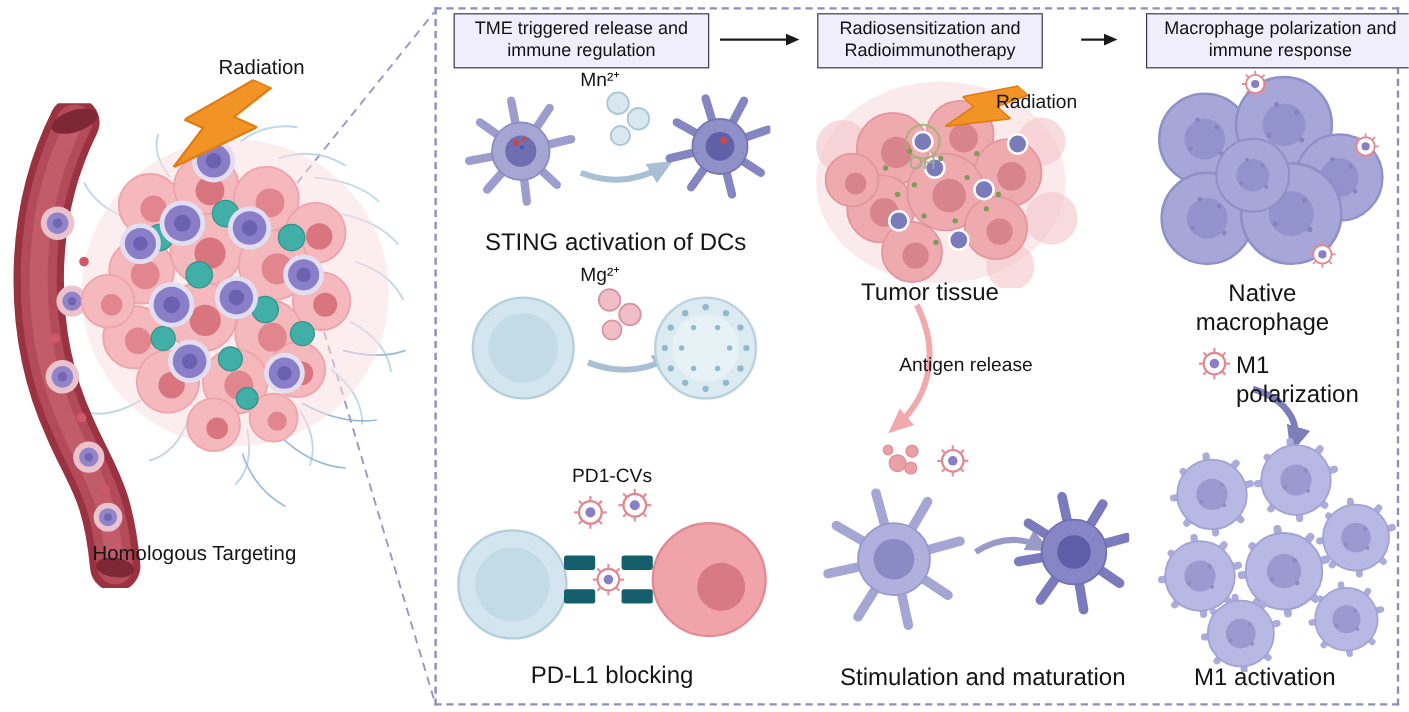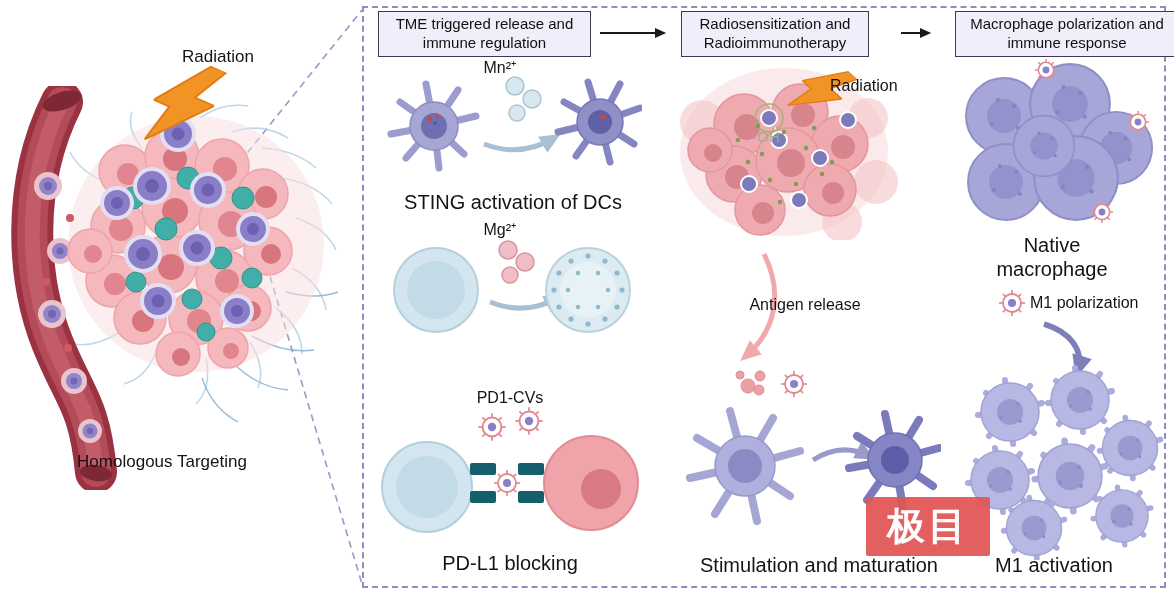--- a/index.html
+++ b/index.html
@@ -424,20 +424,21 @@
   </svg>
 
   <svg class="abs" style="left:800px; top:58px; transform:rotate(42deg); z-index:6;" width="42" height="66" viewBox="0 0 44 80" preserveAspectRatio="none">
     <use href="#bolt" xlink:href="#bolt" fill="#f29326" stroke="#e07d12" stroke-width="1.5"></use>
   </svg>
 
   <div class="lbl" style="left:830px; top:76px; width:90px; font-size:16px; text-align:left;">Radiation</div>
 
   <div class="lbl oh" style="left:744px; top:128px; width:44px;">·OH</div>
 
+  <div class="cap" style="left:702px; top:232px; width:146px;">Tumor tissue</div>
 
   <svg class="abs" style="left:724px; top:250px;" width="70" height="118" viewBox="0 0 70 118">
     <path d="M 40 4 C 58 40 54 78 22 106" fill="none" stroke="#f2a9ad" stroke-width="5" marker-end="url(#mk-pink)"></path>
   </svg>
 
   <div class="lbl" style="left:740px; top:295px; width:130px; font-size:16px;">Antigen release</div>
 
   <svg class="abs" style="left:726px; top:360px;" width="95" height="48" viewBox="0 0 95 48">
     <g fill="#e9a0a6" stroke="#de8c94" stroke-width="1">
       <circle cx="22" cy="26" r="7"></circle>
@@ -492,33 +493,32 @@
     <use href="#vp" xlink:href="#vp" transform="translate(104,12) scale(0.85)"></use>
     <use href="#vp" xlink:href="#vp" transform="translate(196,64) scale(0.85)"></use>
     <use href="#vp" xlink:href="#vp" transform="translate(160,154) scale(0.85)"></use>
   </svg>
 
   <div class="cap" style="left:968px; top:233px; width:168px;">Native macrophage</div>
 
   <svg class="abs" style="left:998px; top:289px;" width="28" height="28" viewBox="0 0 28 28">
     <use href="#vp" xlink:href="#vp" transform="translate(14,14)"></use>
   </svg>
-  <div class="lbl" style="left:1030px; top:293px; width:118px; font-size:16px; text-align:left;">M1 polarization</div>
+  <div class="lbl" style="left:1030px; top:293px; width:118px; font-size:20px; text-align:left;">M1 polarization</div>
 
   <svg class="abs" style="left:1036px; top:318px;" width="60" height="58" viewBox="0 0 60 58">
     <path d="M 8 6 C 34 14 48 32 42 52" fill="none" stroke="#7e7eba" stroke-width="5.5" marker-end="url(#mk-purple)"></path>
   </svg>
 
   <svg class="abs" style="left:938px; top:350px;" width="228" height="210" viewBox="0 0 228 210">
     <use href="#m1c" xlink:href="#m1c" transform="translate(72,62)"></use>
     <use href="#m1c" xlink:href="#m1c" transform="translate(142,50)"></use>
     <use href="#m1c" xlink:href="#m1c" transform="translate(192,98) scale(0.95)"></use>
     <use href="#m1c" xlink:href="#m1c" transform="translate(62,130)"></use>
     <use href="#m1c" xlink:href="#m1c" transform="translate(132,126) scale(1.1)"></use>
     <use href="#m1c" xlink:href="#m1c" transform="translate(184,166) scale(0.9)"></use>
     <use href="#m1c" xlink:href="#m1c" transform="translate(96,178) scale(0.95)"></use>
   </svg>
 
   <div class="cap" style="left:972px; top:553px; width:164px;">M1 activation</div>
 
-  <div class="wm" style="left:866px; top:497px; width:124px; height:59px;">极目</div>
 
 </div>
 
 </body></html>

